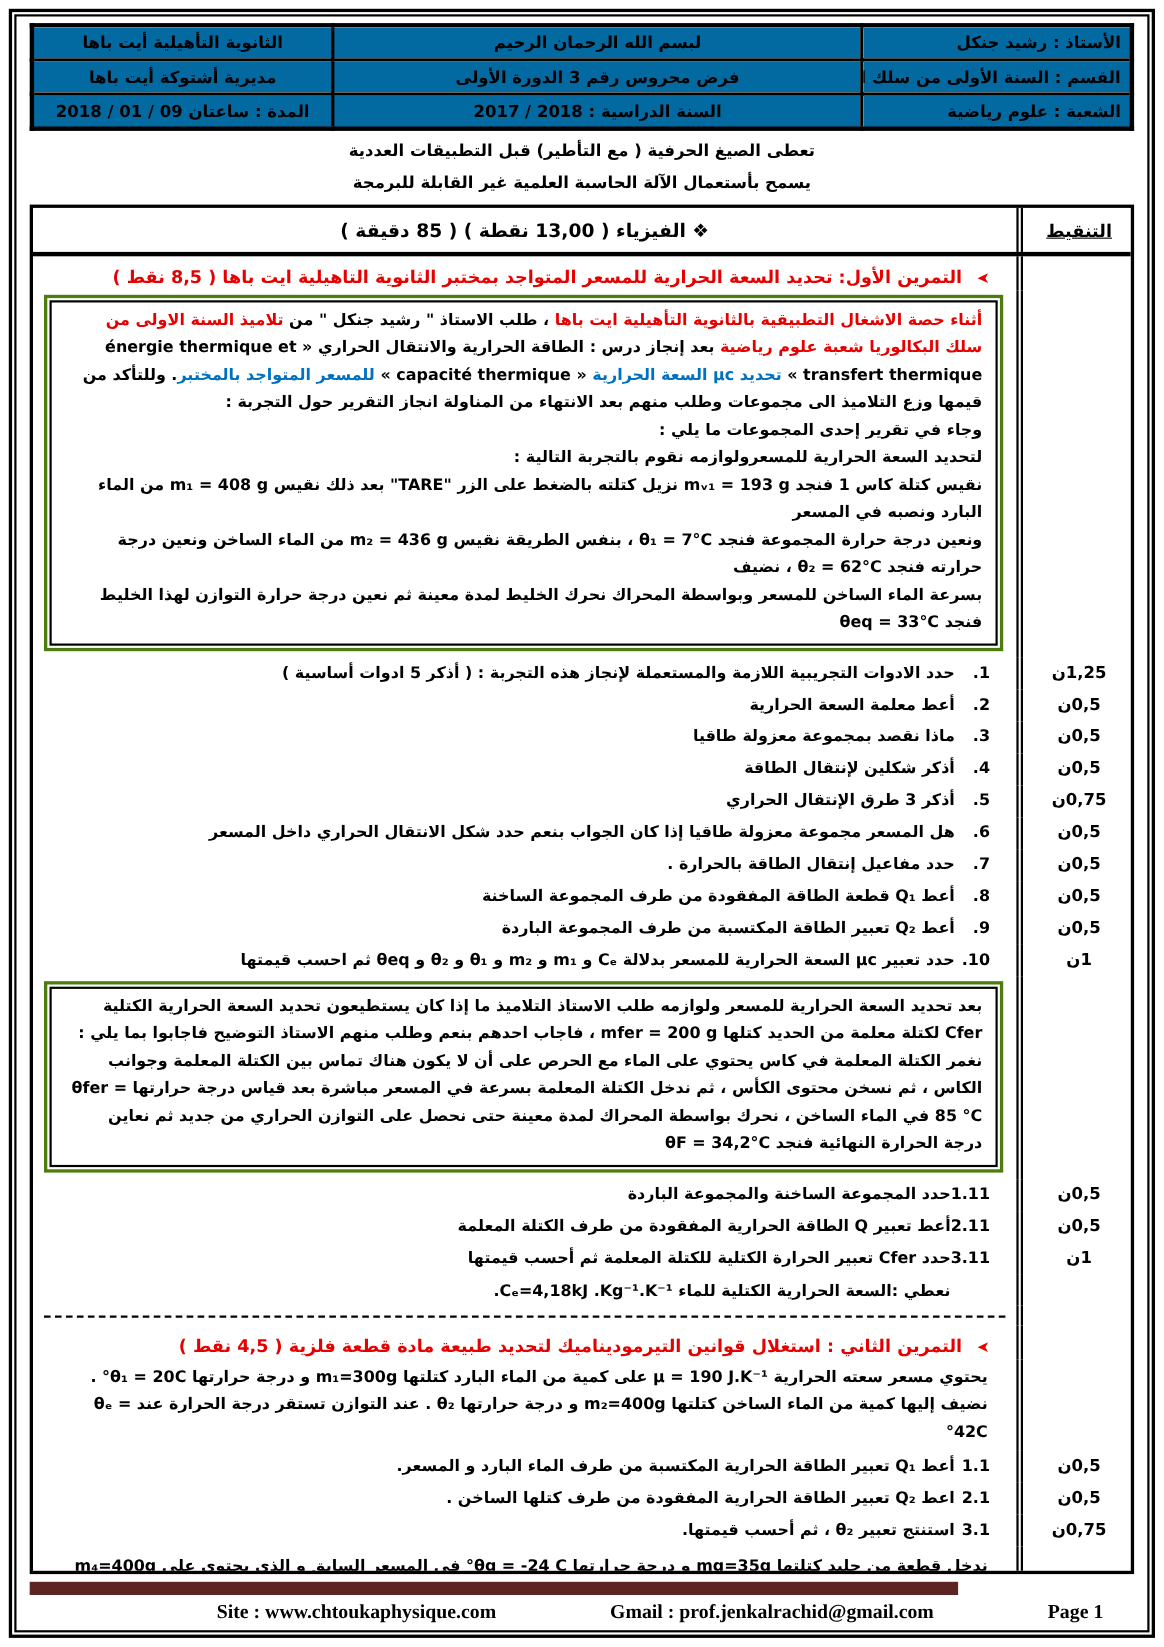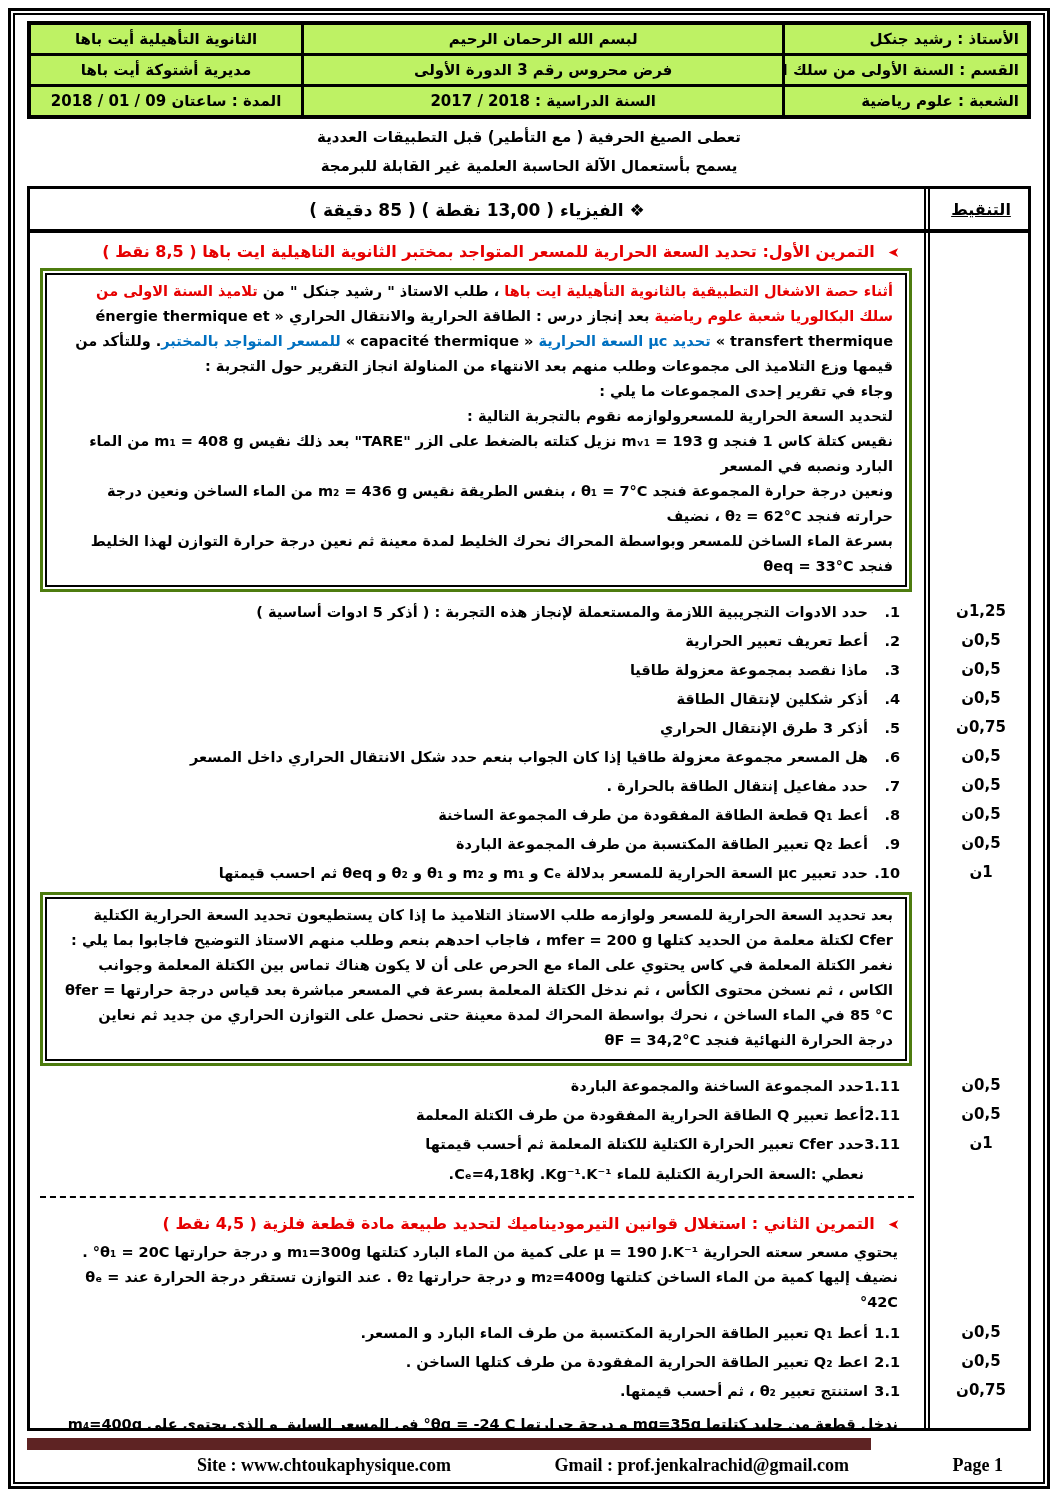--- a/index.html
+++ b/index.html
@@ -5,21 +5,21 @@
   html,body{margin:0;padding:0;}
   body{position:relative;width:1058px;height:1497px;background:#fff;
        font-family:"DejaVu Sans","Liberation Sans",sans-serif;color:#000;}
   .page{position:absolute;inset:8px;border:3px solid #000;}
   .inner{position:absolute;inset:2px;border:2px solid #000;padding:6px 12px;
          box-sizing:border-box;display:flex;flex-direction:column;direction:rtl;}
 
   
   table.hdr{width:100%;border-collapse:collapse;border:4px solid #000;
             font-weight:bold;font-size:15px;table-layout:fixed;}
-  table.hdr td{border:3px solid #000;height:26px;padding:1px 8px;background:#bef264;overflow:hidden;white-space:nowrap;}
+  table.hdr td{border:3px solid #000;height:26px;padding:1px 8px;background:#0369a1;overflow:hidden;white-space:nowrap;}
   td.c-right{width:24%;text-align:right;}
   td.c-mid{width:49%;text-align:center;}
   td.c-left{width:27%;text-align:center;}
 
   .notice{text-align:center;font-weight:bold;font-size:15px;margin-top:7px;line-height:22px;}
 
   
   .main{margin-top:9px;border:3px solid #000;flex:1;display:flex;flex-direction:column;overflow:hidden;}
   .row{display:flex;align-items:flex-start;}
   .mark{flex:0 0 86px;width:86px;border-left:6px double #000;align-self:stretch;
@@ -113,21 +113,21 @@
         </div>
       </div>
     </div>
 
     <div class="row">
       <div class="mark">1,25ن</div>
       <div class="content q"><span class="qnum">1.</span><span>حدد الادوات التجريبية اللازمة  والمستعملة لإنجاز هذه التجربة : ( أذكر 5 ادوات أساسية )</span></div>
     </div>
     <div class="row">
       <div class="mark">0,5ن</div>
-      <div class="content q"><span class="qnum">2.</span><span>أعط تعريف تعبير الحرارية</span></div>
+      <div class="content q"><span class="qnum">2.</span><span>أعط معلمة السعة الحرارية</span></div>
     </div>
     <div class="row">
       <div class="mark">0,5ن</div>
       <div class="content q"><span class="qnum">3.</span><span>ماذا نقصد بمجموعة معزولة طاقيا</span></div>
     </div>
     <div class="row">
       <div class="mark">0,5ن</div>
       <div class="content q"><span class="qnum">4.</span><span>أذكر شكلين لإنتقال الطاقة</span></div>
     </div>
     <div class="row">

